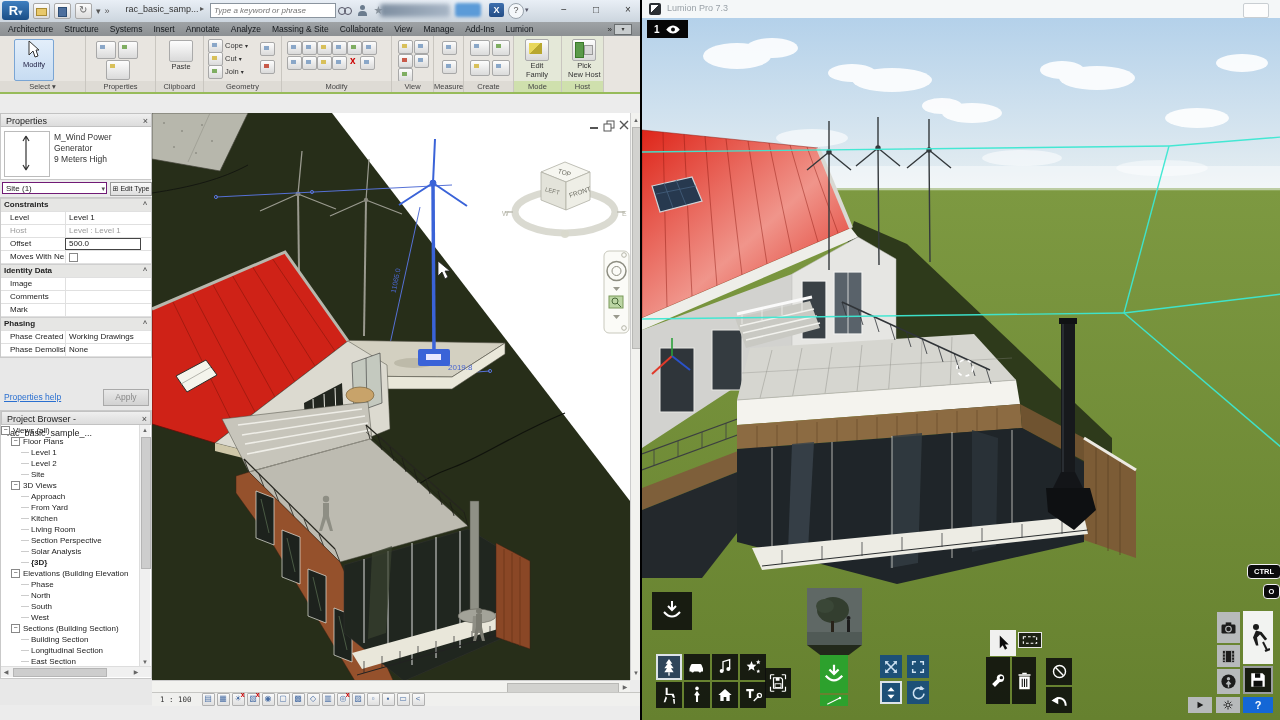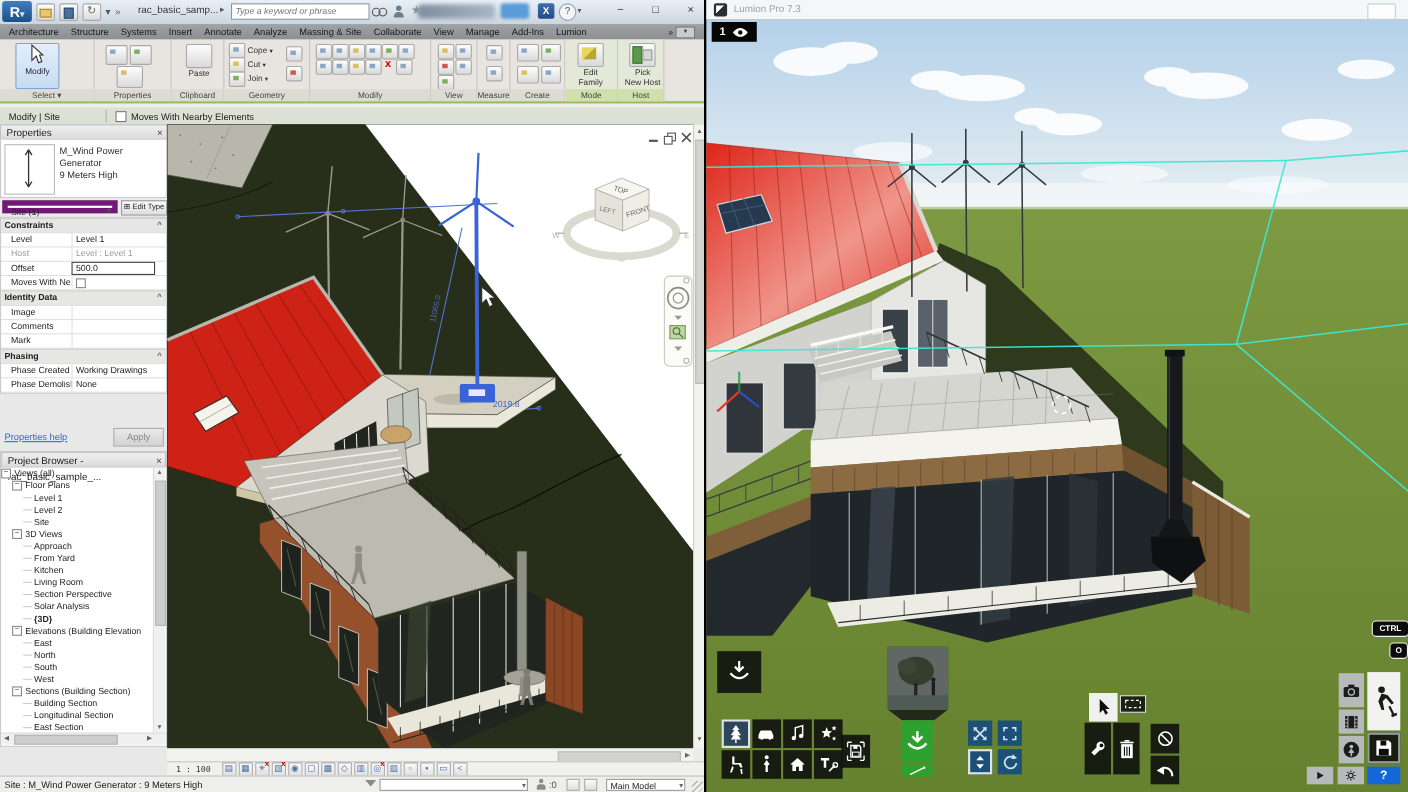--- a/index.html
+++ b/index.html
@@ -56,21 +56,21 @@
   .opt-sep{width:1px;height:11px;background:#aeb2a4;margin-right:8px;}
   .cbx{width:8px;height:8px;border:1px solid #777;background:#fff;margin-right:4px;}
   
   .r-left{position:absolute;left:0;top:113px;width:152px;height:592px;background:#e8e8e8;}
   .pal-hdr{position:relative;height:14px;background:linear-gradient(#efefef,#dcdcdc);border:1px solid #c2c2c2;font-size:9px;color:#222;line-height:14px;padding-left:5px;box-sizing:border-box;}
   .pal-x{position:absolute;right:3px;top:0;font-size:9px;color:#444;}
   .ptype{position:relative;height:52px;background:#fff;border:1px solid #c9c9c9;border-top:none;}
   .ppreview{position:absolute;left:3px;top:4px;width:44px;height:44px;border:1px solid #bbb;background:#fff;}
   .ptlines{position:absolute;left:53px;top:5px;font-size:8.5px;color:#333;line-height:11px;}
   .pselrow{position:relative;height:17px;background:#ececec;}
-  .psel{position:absolute;left:2px;top:2px;width:105px;height:12px;border:5px solid #701a75;background:#fff;font-size:8px;color:#222;line-height:12px;padding-left:3px;box-sizing:border-box;}
+  .psel{position:absolute;left:2px;top:2px;width:105px;height:12px;border:1px solid #701a75;background:#fff;font-size:8px;color:#222;line-height:12px;padding-left:3px;box-sizing:border-box;}
   .psel .dd{position:absolute;right:1px;top:0;font-size:7px;color:#555;}
   .pedit{position:absolute;left:110px;top:2px;width:40px;height:12px;border:1px solid #9a9a9a;background:linear-gradient(#fafafa,#ddd);font-size:7px;color:#222;line-height:12px;text-align:center;}
   .pgrid{position:relative;background:#fff;border:1px solid #c9c9c9;}
   .prow{position:relative;height:12px;border-bottom:1px solid #e0e0e0;font-size:8px;color:#222;line-height:12px;}
   .prow .plabel2{position:absolute;left:9px;width:55px;overflow:hidden;white-space:nowrap;}
   .prow .pvalue{position:absolute;left:64px;width:76px;border-left:1px solid #e0e0e0;padding-left:3px;overflow:hidden;white-space:nowrap;box-sizing:border-box;height:12px;}
   .prow .caret{display:none;position:absolute;right:4px;font-size:7px;color:#555;}
   .prow .pcheck{display:none;position:absolute;left:68px;top:2px;width:7px;height:7px;border:1px solid #888;background:#fff;}
   .prow.sec{background:#e6e6e4;font-weight:bold;border-top:1px solid #cfcfcf;}
   .prow.sec .plabel2{left:3px;width:120px;}
@@ -276,26 +276,20 @@
               <span style="position:absolute;left:2px;top:2px;width:7px;height:14px;background:#5a9a4a;border:1px solid #3a7a2a"></span>
               <span style="position:absolute;left:11px;top:5px;width:7px;height:8px;background:#d8d8d8;border:1px solid #999"></span>
             </span>
           <span>Pick</span>
             <span>New Host</span>
         </div>
         <div class="plab green"><span>Host</span></div>
       </div>
     </div>
 
-    <div class="r-options">
-      <span class="opt-ctx">Modify | Site</span>
-      <span class="opt-sep"></span>
-      <span class="cbx"></span>
-      <span>Moves With Nearby Elements</span>
-    </div>
 
     <div class="r-left">
       <div>
         <div class="pal-hdr">
           <span>Properties</span>
           <span class="pal-x">×</span>
         </div>
         <div class="ptype">
           <span class="ppreview">
             <svg width="42" height="42" viewBox="0 0 42 42">
@@ -494,21 +488,21 @@
               <span class="indent" style="width: 10px;"></span>
               <span class="expander">−</span>
 
               <span class="tlabel">Elevations (Building Elevation</span>
             </div>
 
             <div class="trow">
               <span class="indent" style="width: 20px;"></span>
 
               <span class="tline"></span>
-              <span class="tlabel">East</span>
+              <span class="tlabel">Phase</span>
             </div>
 
             <div class="trow">
               <span class="indent" style="width: 20px;"></span>
 
               <span class="tline"></span>
               <span class="tlabel">North</span>
             </div>
 
             <div class="trow">
@@ -736,33 +730,20 @@
           <span class="vbi">▥</span>
           <span class="vbi">◎<span class="rx">x</span></span>
           <span class="vbi">▨</span>
           <span class="vbi">▫</span>
           <span class="vbi">▪</span>
           <span class="vbi">▭</span>
           <span class="vbi">&lt;</span>
         </span>
     </div>
 
-    <div class="r-status">
-      <span class="st-left">Site : M_Wind Power Generator : 9 Meters High</span>
-      <span class="funnel"></span>
-      <span class="st-combo" style="left:345px;width:135px">
-          <span class="dd">▾</span>
-        </span>
-      <span class="st-person"></span>
-      <span class="st-count">:0</span>
-      <span class="st-ic" style="left:515px"></span>
-      <span class="st-ic" style="left:531px"></span>
-      <span class="st-combo" style="left:551px;width:72px"><span style="padding-left:3px;font-size:8px">Main Model</span><span class="dd">▾</span></span>
-      <span class="grip"></span>
-    </div>
   </div>
 
   <div id="lumion">
     <div class="l-title">
       <span class="l-ticon"></span>
       <span class="l-ttext">Lumion Pro 7.3</span>
       <span class="l-minbtn"></span>
     </div>
 
     <svg class="abs" style="left:0;top:18px" width="640" height="702" viewBox="0 0 640 702">

